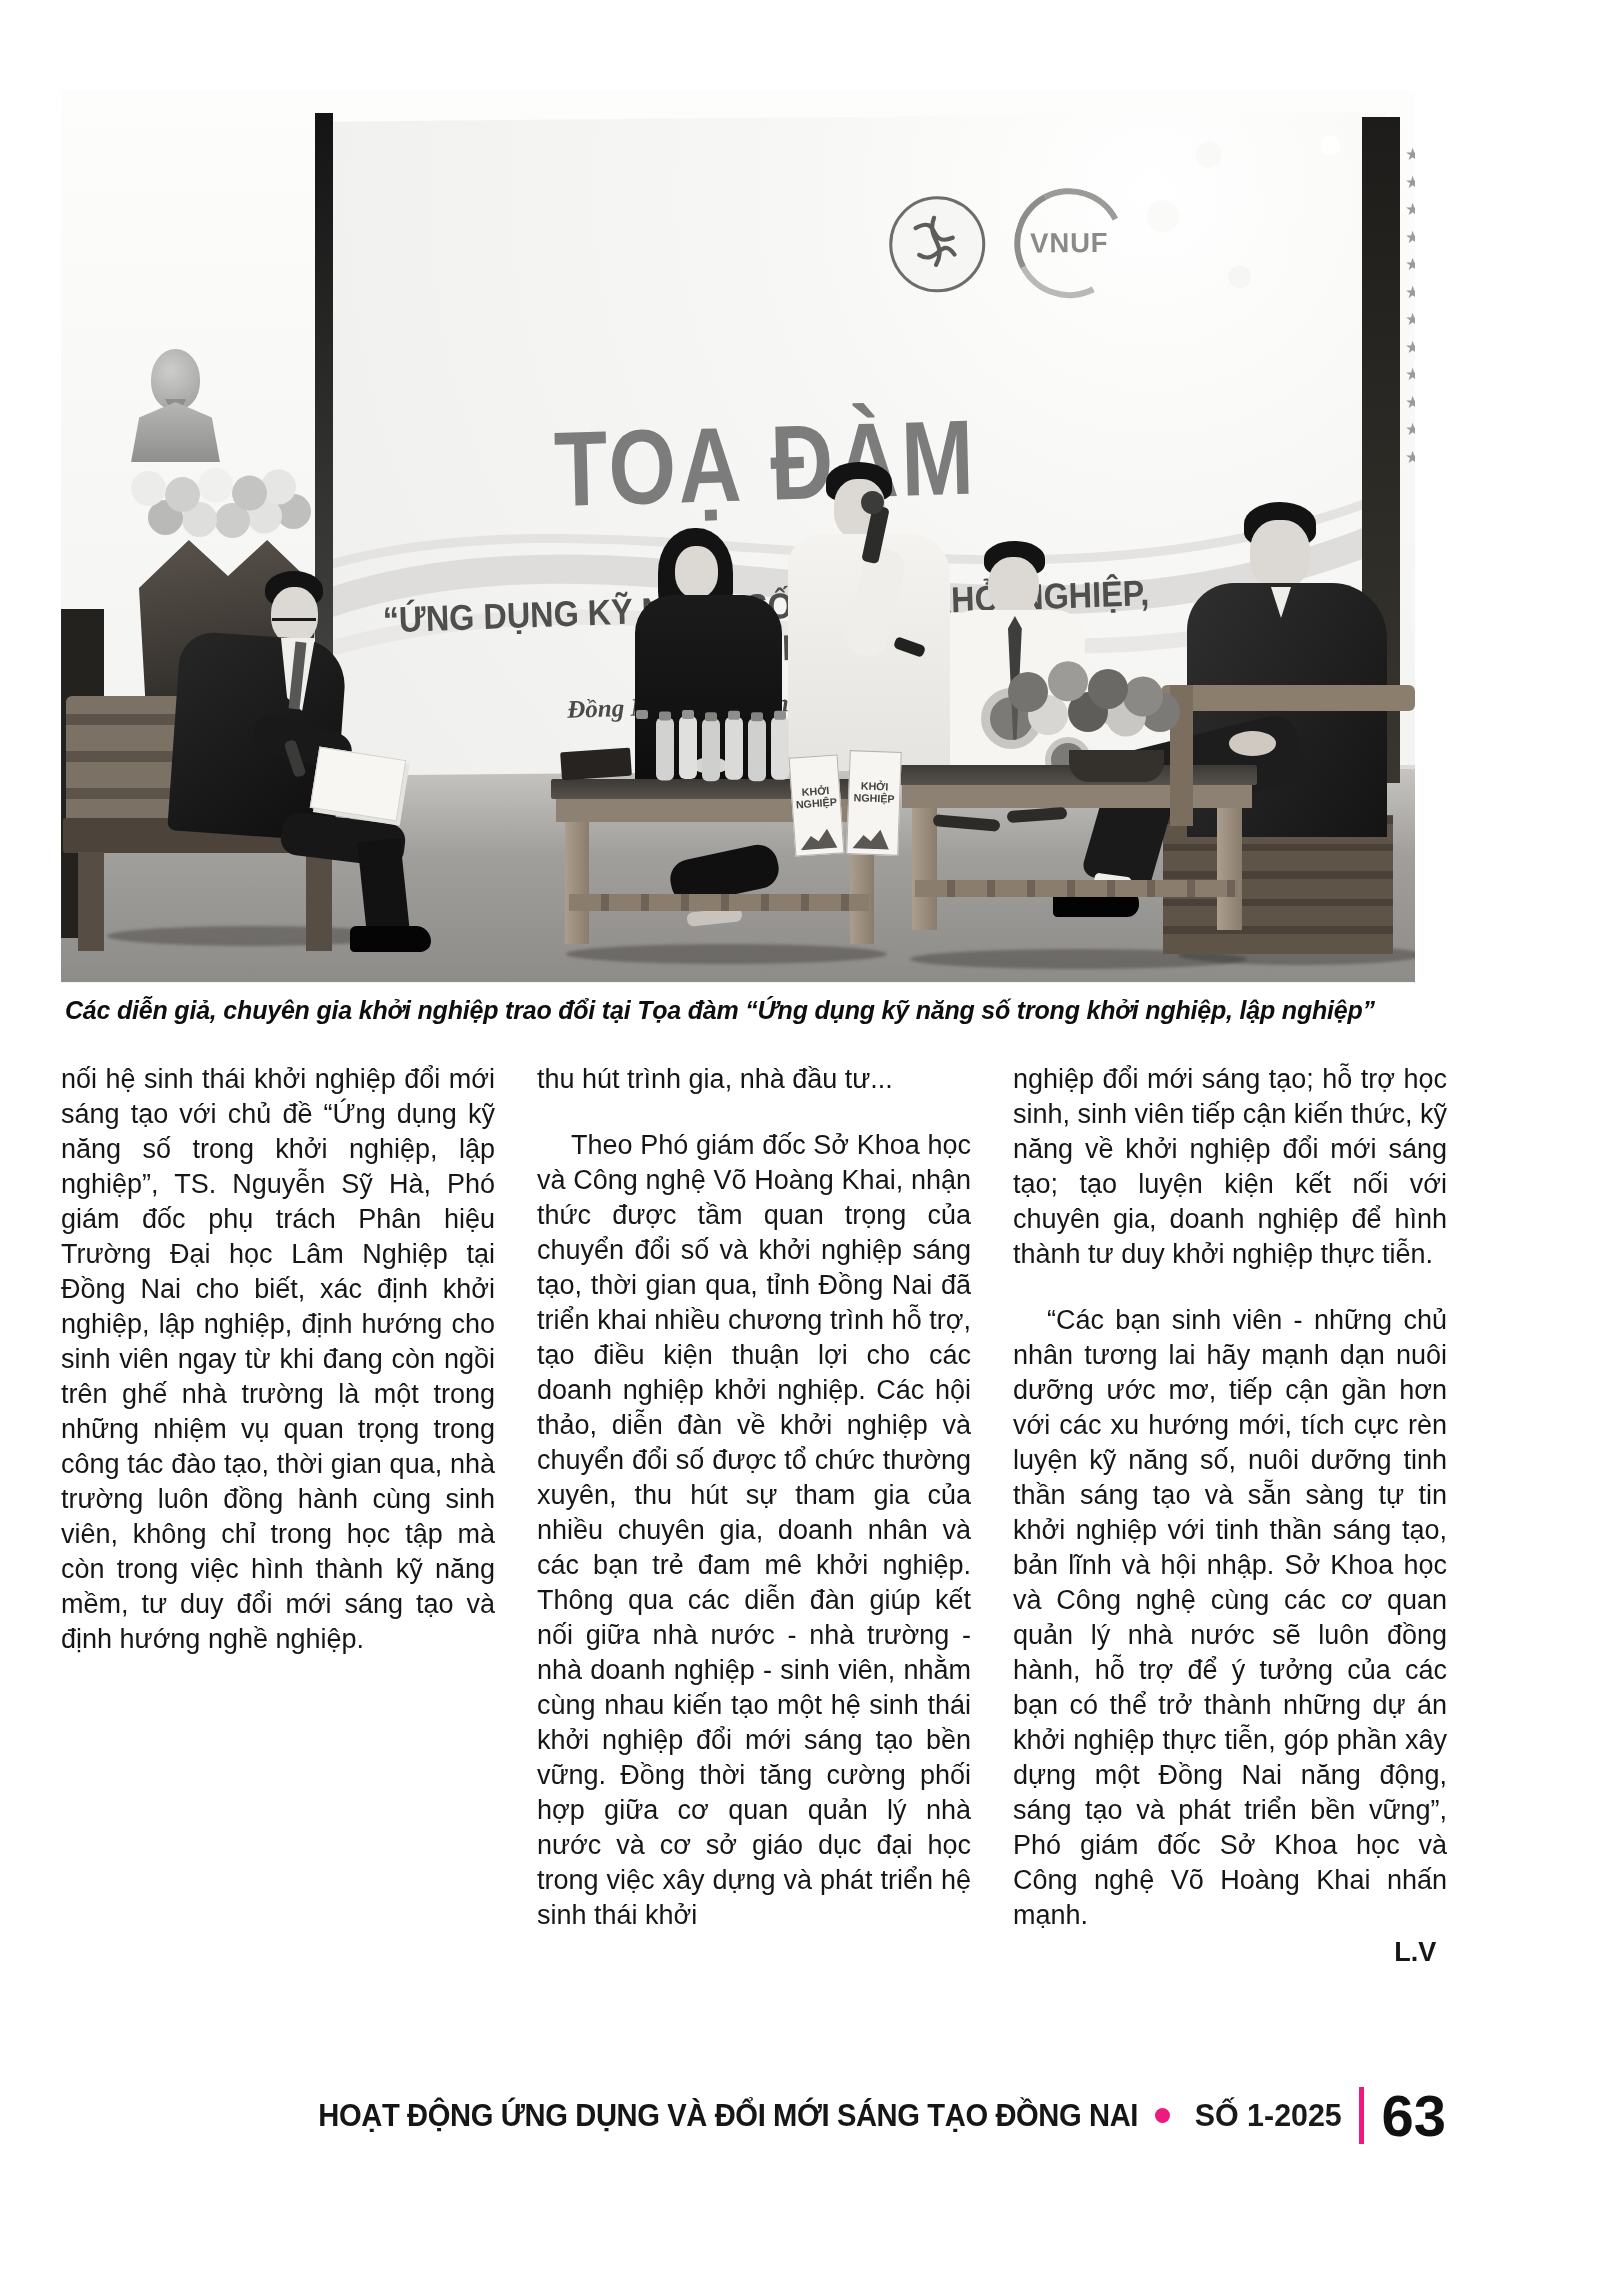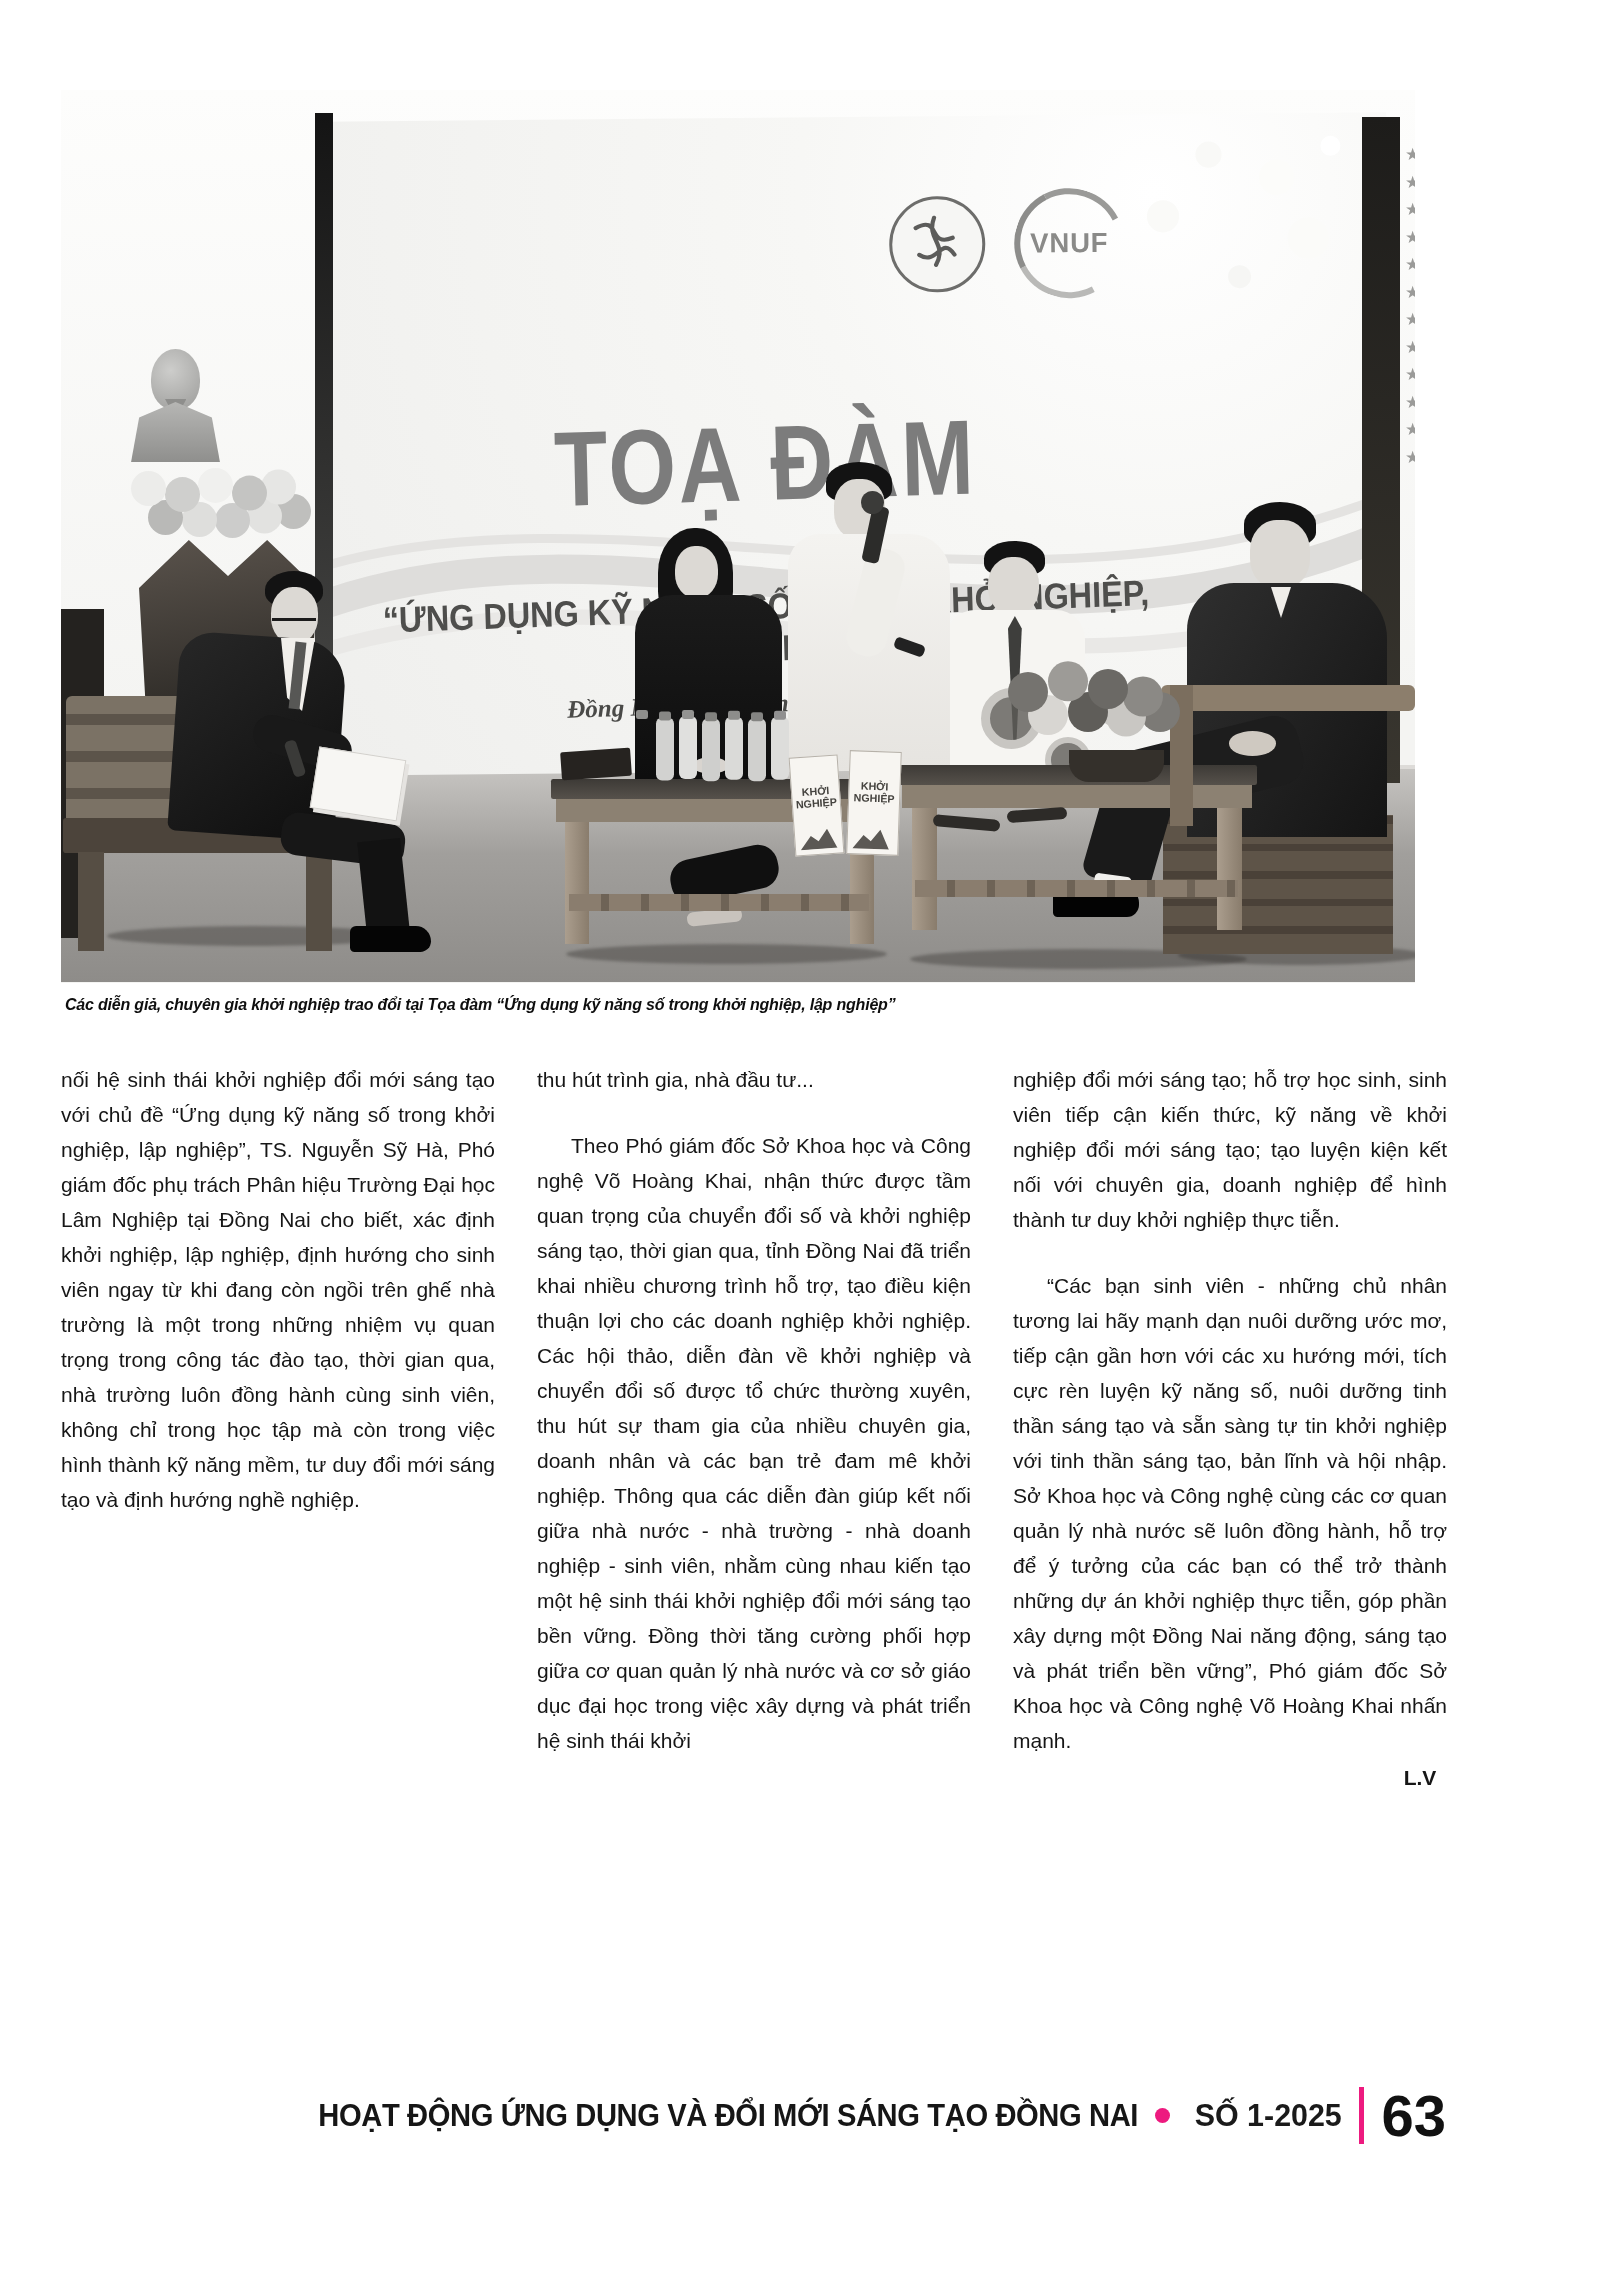--- a/index.html
+++ b/index.html
@@ -66,22 +66,22 @@
   .table-mic{position:absolute;width:67px;height:12.2px;background:#2d2b28;border-radius:6.1px;z-index:4;}
 
   
   .hair{background:#131313;z-index:3;position:absolute;}
   .face{background:#dcd9d4;z-index:3;position:absolute;}
   .p-z2{z-index:2;}
   .p-z3{z-index:3;}
   .p-z4{z-index:4;}
 
   
-  .caption{position:absolute;left:65px;top:996px;width:1347px;margin:0;font-size:16px;font-weight:700;font-style:italic;color:#0e0e0e;letter-spacing:-0.2px;}
-  .col{position:absolute;top:1062px;width:434px;font-size:21px;line-height:35px;color:#161616;text-align:justify;}
+  .caption{position:absolute;left:65px;top:996px;width:1347px;margin:0;font-size:25px;font-weight:700;font-style:italic;color:#0e0e0e;letter-spacing:-0.2px;}
+  .col{position:absolute;top:1062px;width:434px;font-size:27px;line-height:35px;color:#161616;text-align:justify;}
   .col p{margin:0;}
   .col p.indent{text-indent:34px;margin-top:31px;}
   .byline{text-align:right;font-weight:700;padding-right:10.7px;margin-top:1.5px !important;}
 
   
   .footer{position:absolute;left:61px;top:2087px;width:1385px;display:flex;justify-content:flex-end;align-items:center;gap:17px;}
   .journal{font-size:31px;font-weight:800;color:#161616;letter-spacing:-0.4px;transform:scaleX(.94);transform-origin:right center;white-space:nowrap;}
   .issue-dot{width:15.3px;height:15.3px;border-radius:50%;background:#ed1a7f;flex:none;}
   .issue{font-size:32px;font-weight:600;color:#1a1a1a;white-space:nowrap;transform:scaleX(.95);transform-origin:right center;}
   .page-bar{width:5.4px;height:57px;background:#ed1a7f;flex:none;}

